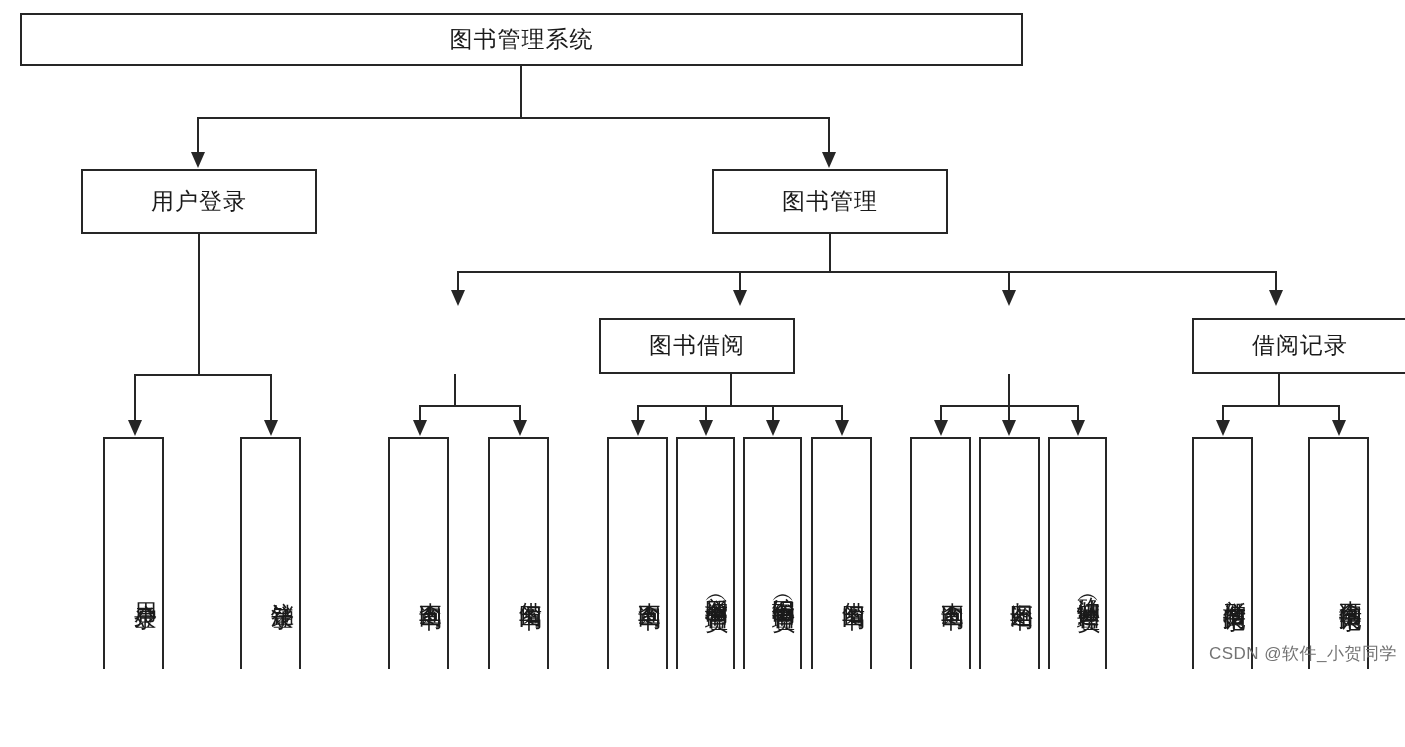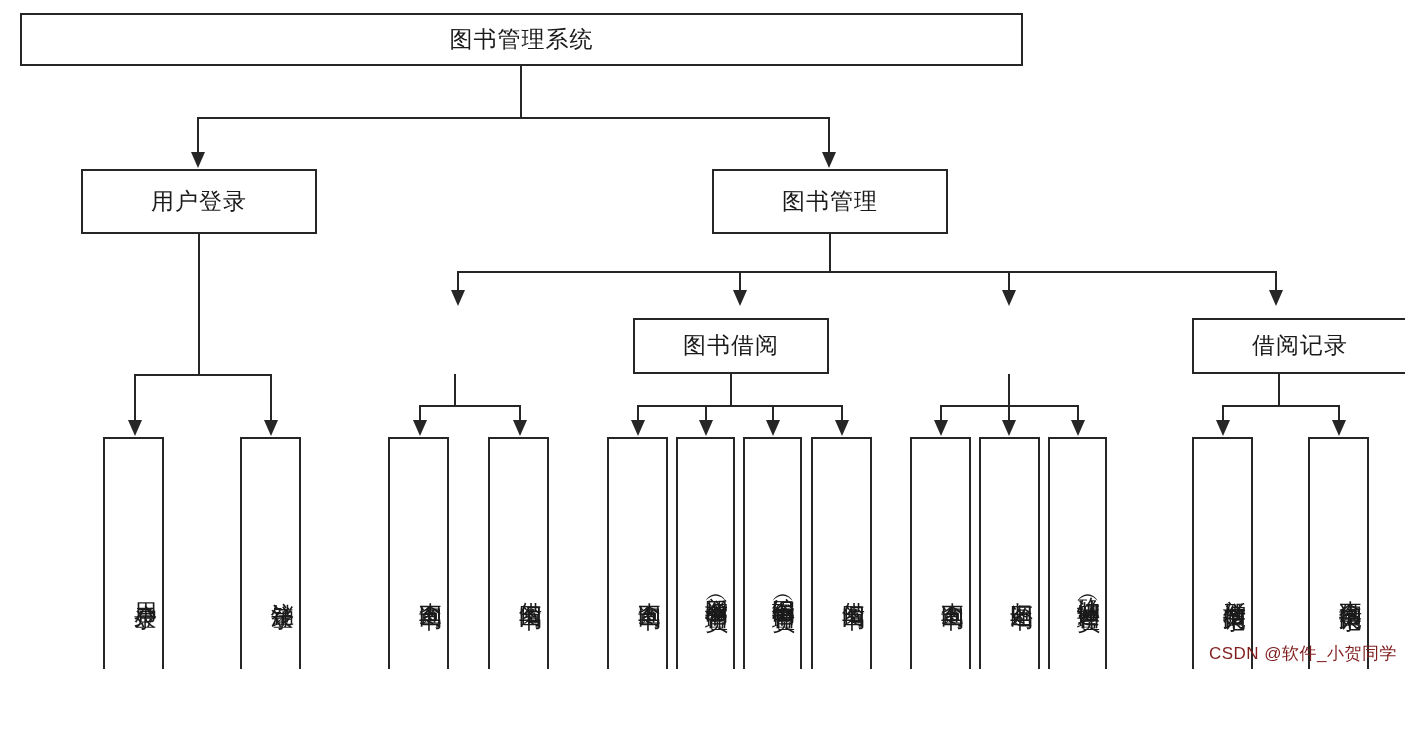--- a/index.html
+++ b/index.html
@@ -64,21 +64,21 @@
     border-left: 7px solid transparent;
     border-right: 7px solid transparent;
     border-top: 16px solid #262626;
   }
   
   #watermark {
     position: absolute;
     right: 8px;
     bottom: 4px;
     font-size: 17px;
-    color: #7f1d1d;
+    color: #737373;
     white-space: nowrap;
     letter-spacing: 0.5px;
     font-family: "Liberation Sans", "DejaVu Sans", sans-serif;
   }
 </style>
 </head>
 <body>
 
 <div id="canvas">
 
@@ -111,21 +111,21 @@
   <div class="hline" style="left:457px; top:271px; width:819px;"></div>
   <div class="vline" style="left:457px; top:271px; height:20px;"></div>
   <div class="arrow" style="left:451px; top:290px;"></div>
   <div class="vline" style="left:739px; top:271px; height:20px;"></div>
   <div class="arrow" style="left:733px; top:290px;"></div>
   <div class="vline" style="left:1008px; top:271px; height:20px;"></div>
   <div class="arrow" style="left:1002px; top:290px;"></div>
   <div class="vline" style="left:1275px; top:271px; height:20px;"></div>
   <div class="arrow" style="left:1269px; top:290px;"></div>
 
-  <div class="node h" style="left:633px; top:318px; width:196px; height:56px;">
+  <div class="node h" style="left:599px; top:318px; width:196px; height:56px;">
     <span class="lbl">图书借阅</span>
   </div>
   <div class="node h" style="left:1172px; top:318px; width:216px; height:56px;margin-left:20px;">
     <span class="lbl">借阅记录</span>
   </div>
 
   <div class="vline" style="left:454px; top:374px; height:32px;"></div>
   <div class="hline" style="left:419px; top:405px; width:101px;"></div>
   <div class="vline" style="left:419px; top:405px; height:16px;"></div>
   <div class="arrow" style="left:413px; top:420px;"></div>

